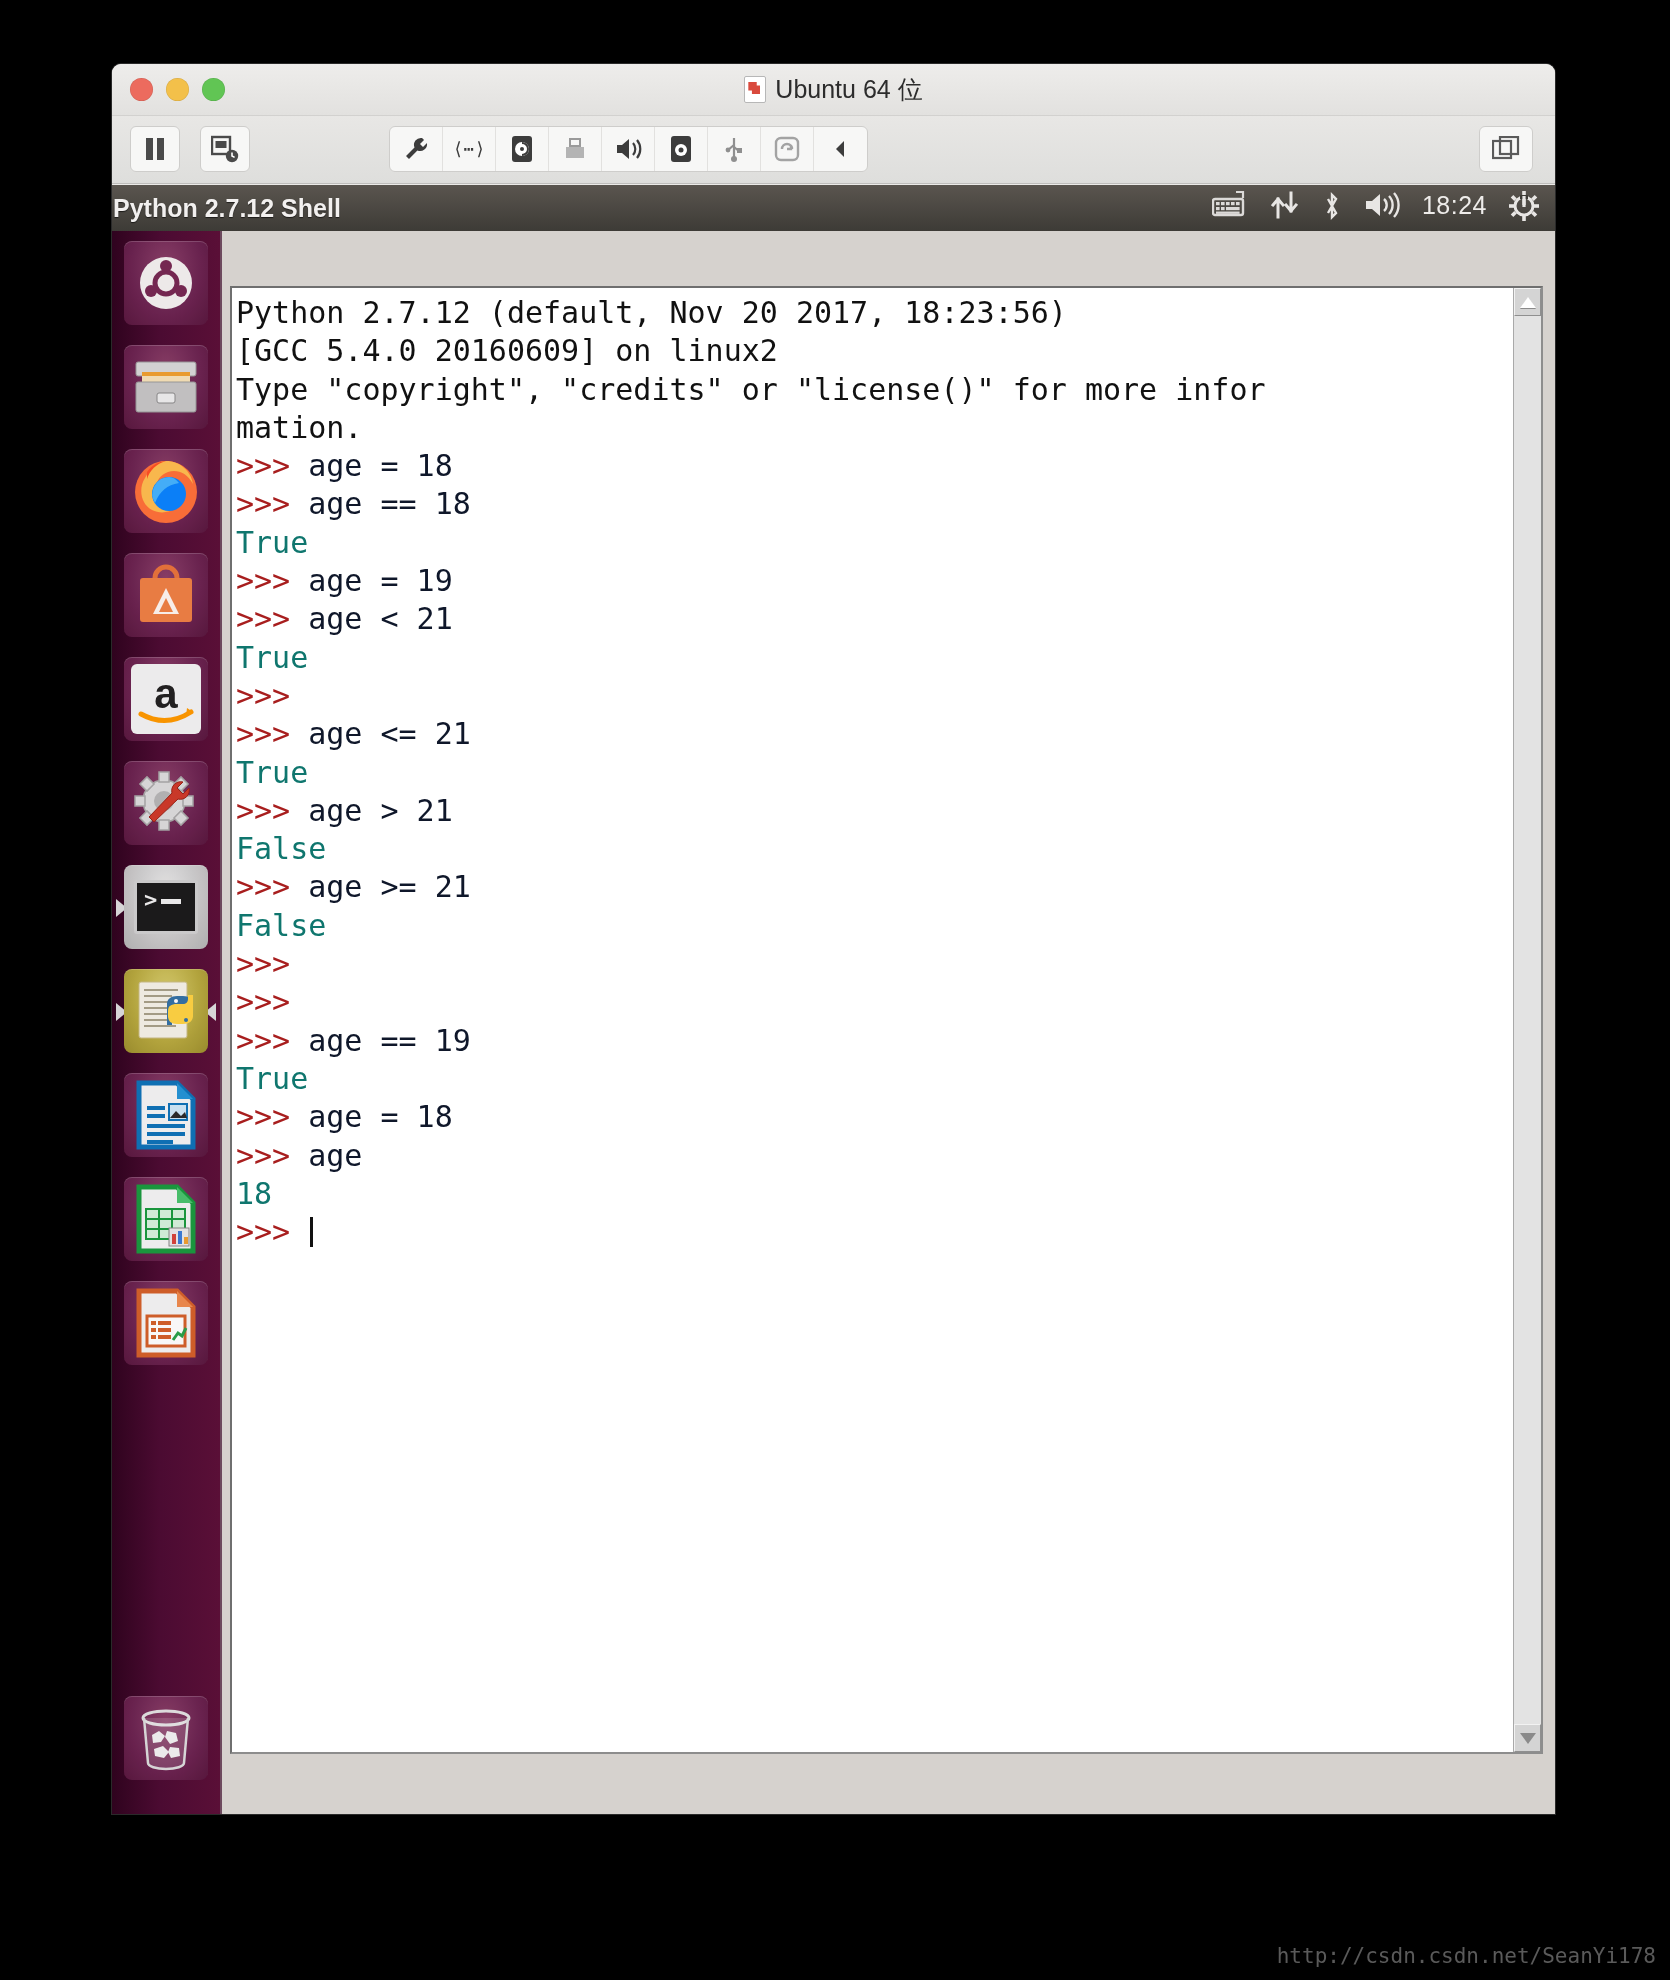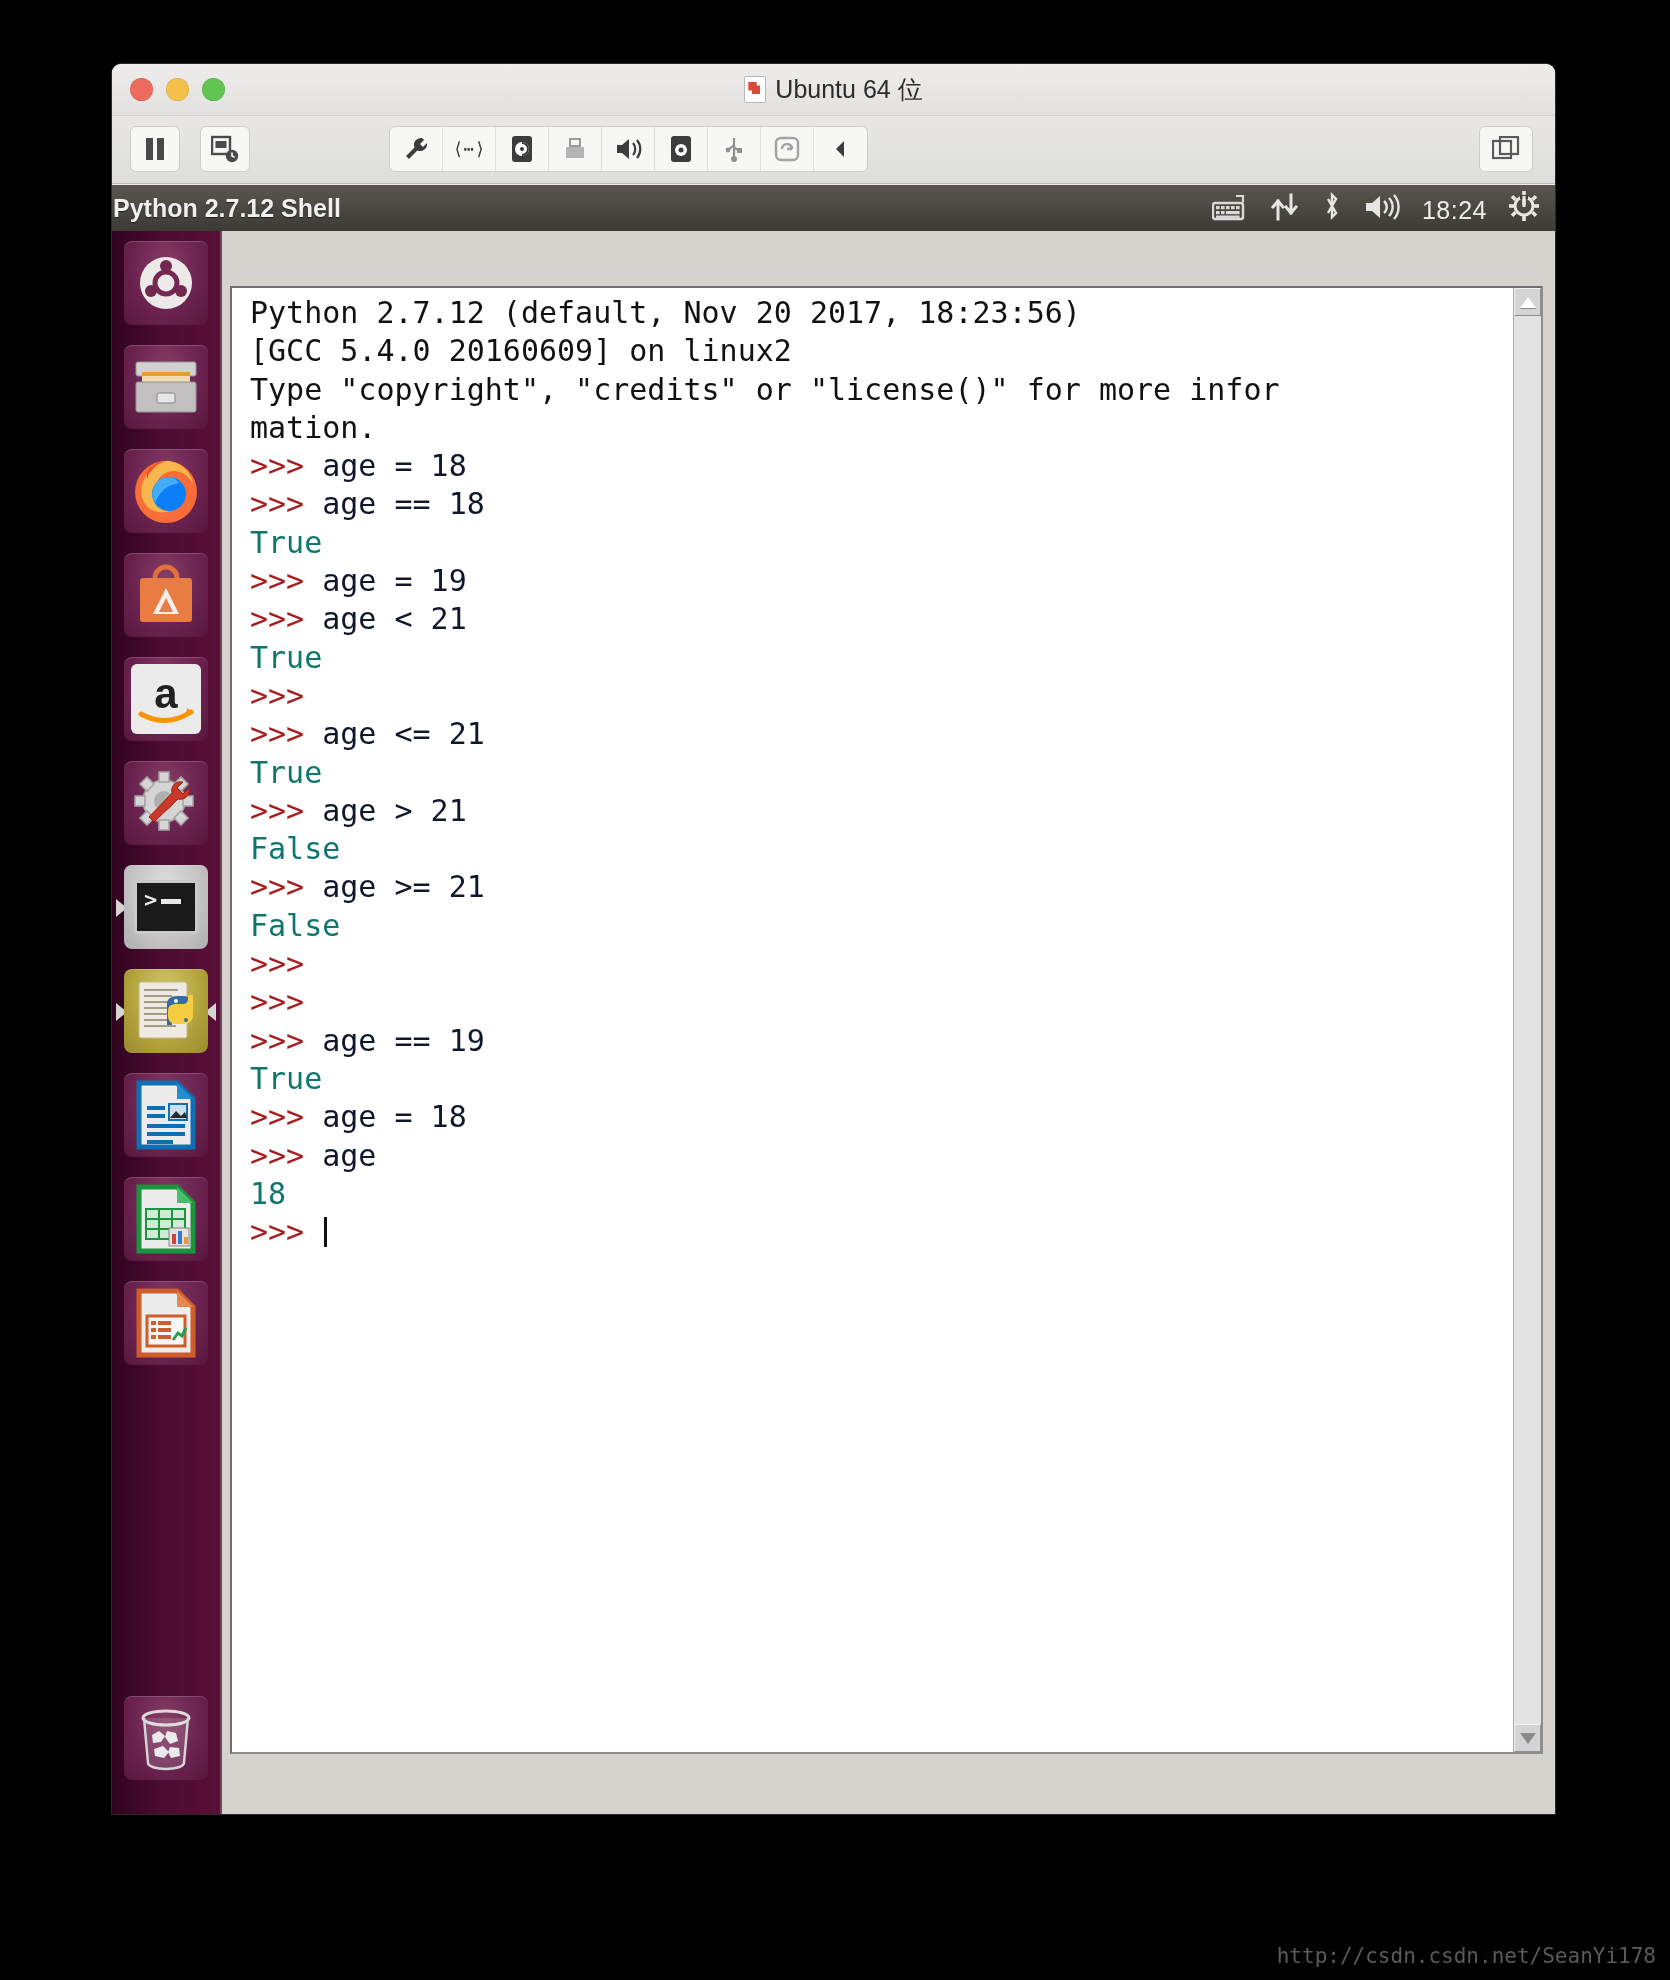--- a/index.html
+++ b/index.html
@@ -94,21 +94,21 @@
   #unity-panel {
     position: absolute; left: 0; top: 0; width: 100%; height: 46px;
     background: linear-gradient(to bottom, #5a554f 0%, #3d3b36 100%);
     display: flex; align-items: center;
   }
   #panel-title {
     margin-left: 1px; color: #f2f0ef; font-size: 25px; font-weight: bold;
     text-shadow: 0 1px 1px rgba(0,0,0,.6);
   }
   #panel-indicators {
-    margin-left: auto; display: flex; align-items: flex-end; gap: 22px;
+    margin-left: auto; display: flex; align-items: flex-start; gap: 22px;
     padding-right: 16px; color: #e8e6e4;
   }
   #panel-clock { font-size: 25px; color: #eeecea; letter-spacing: .5px; }
 
   
   #launcher {
     position: absolute; left: 0; top: 46px; width: 108px; bottom: 0;
     background: linear-gradient(to right, #30041f 0%, #4d0c33 45%, #5c1038 100%);
     opacity: .97;
     padding-top: 6px;
@@ -164,21 +164,21 @@
   #idle-textframe {
     position: absolute; left: 8px; top: 55px;
     width: 1313px; height: 1468px;
     background: #ffffff;
     border: 2px solid #8d8d8d;
     border-top-color: #6f6f6f; border-left-color: #6f6f6f;
     display: flex;
   }
   #idle-text {
     flex: 1; overflow: hidden;
-    padding: 6px 0 0 18px;
+    padding: 6px 0 0 4px;
     font-family: "DejaVu Sans Mono", monospace;
     font-size: 30px; line-height: 38.3px;
     white-space: pre;
   }
   .ln { display: block; height: 38.3px; }
   .pr  { color: #a81e1e; }          
   .code{ color: #0f172a; }          
   .out { color: #0f766e; }          
   .hdr { color: #111111; }
   .caret {

